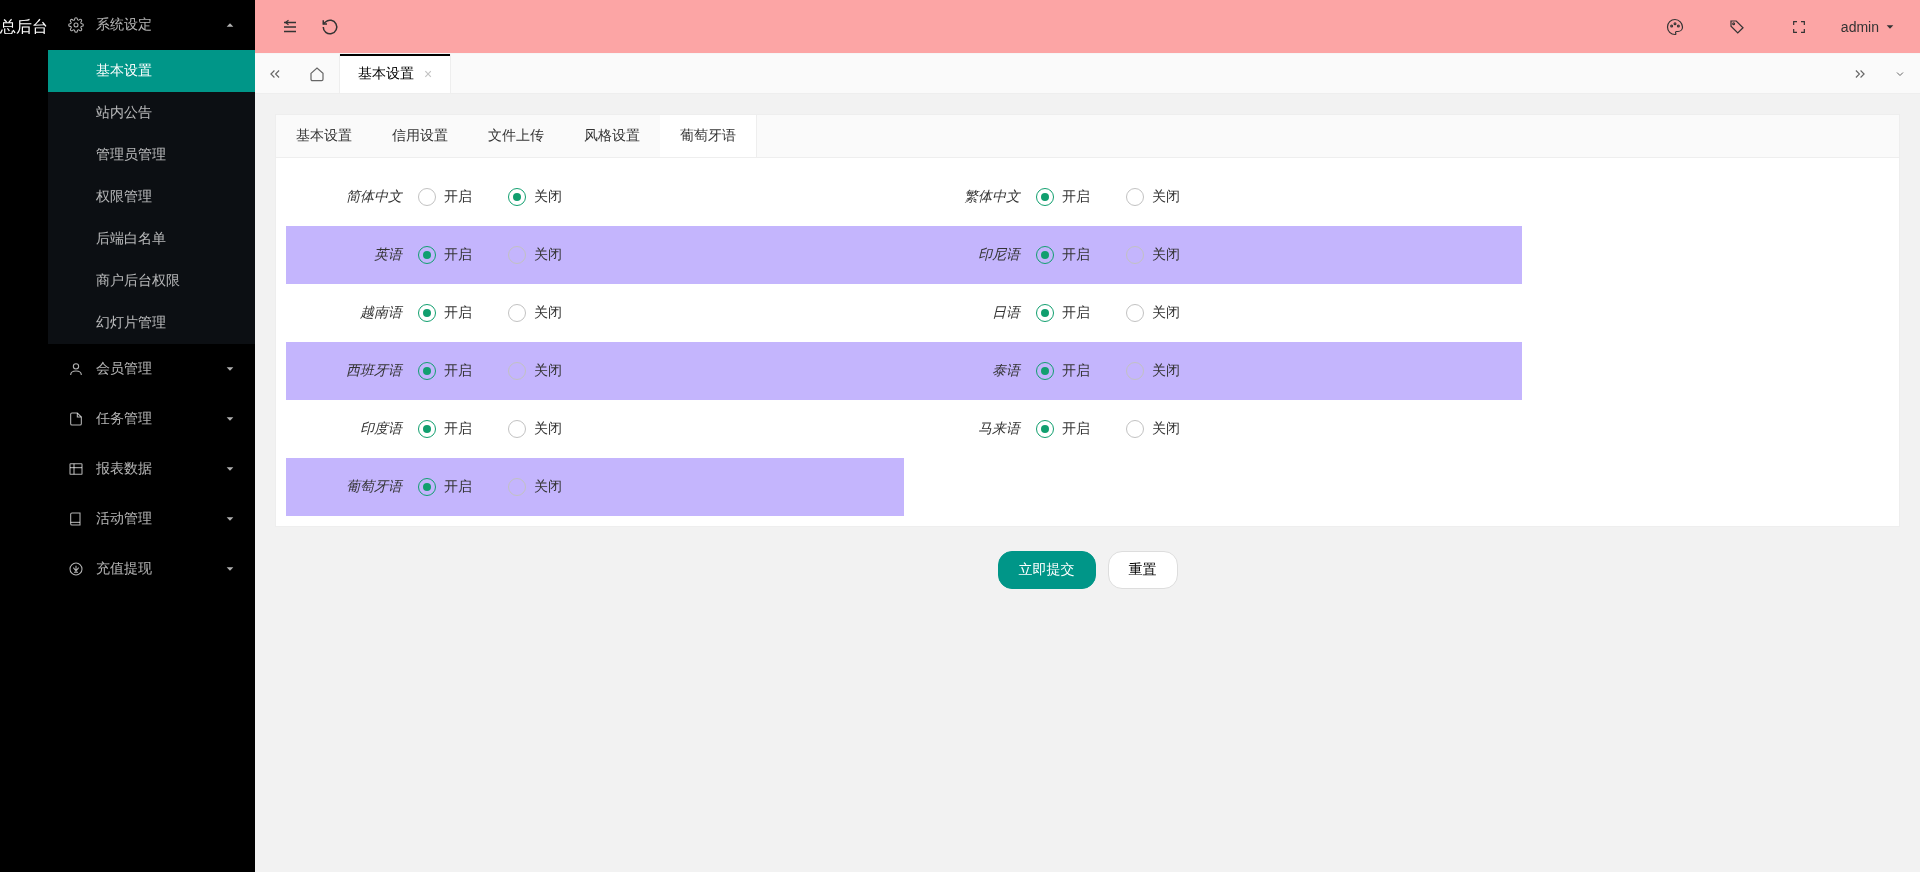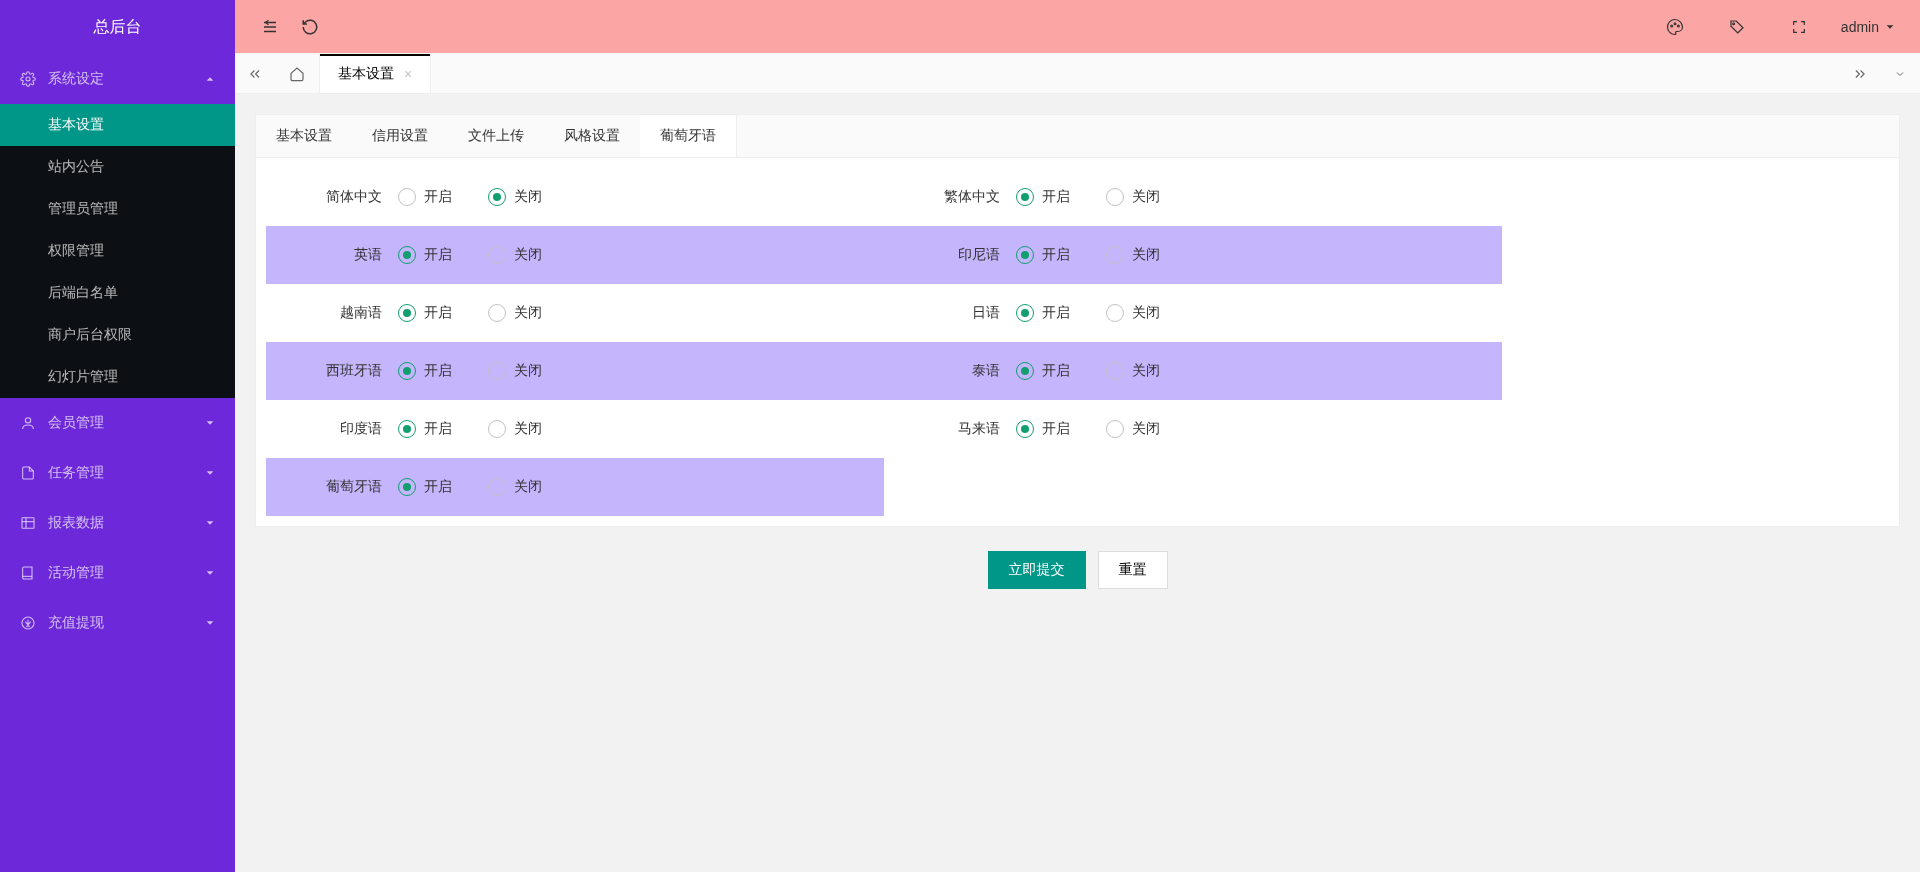--- a/index.html
+++ b/index.html
@@ -1,21 +1,21 @@
 <!DOCTYPE html>
 <html><head>
 <meta charset="utf-8">
 <style>
 * { box-sizing: border-box; margin: 0; padding: 0; }
 body { font-family: "Microsoft YaHei", -apple-system, sans-serif; font-size: 14px; color: #333; background: #f2f2f2; }
 
 .layout { display: flex; height: 100vh; }
 
 
-.sidebar { width: 235px; background: #6d28d9; color: #c2c2c2; display: flex; flex-direction: column; flex-shrink: 0; }
+.sidebar { width: 255px; background: #000000; color: #c2c2c2; display: flex; flex-direction: row; flex-shrink: 0; }
 .sidebar-header { height: 54px; display: flex; align-items: center; justify-content: center; font-size: 16px; color: #fff; }
 .nav { flex: 1; overflow-y: auto; }
 .nav-item { display: flex; align-items: center; padding: 0 20px; height: 50px; cursor: pointer; color: rgba(255,255,255,0.7); position: relative; }
 .nav-item.expanded .chev { transform: rotate(180deg); }
 .nav-item .icon { width: 16px; height: 16px; margin-right: 12px; display: inline-flex; align-items: center; justify-content: center; }
 .nav-item .chev { margin-left: auto; width: 10px; height: 10px; transition: transform .2s; }
 .nav-sub { background: #0c0f13; }
 .nav-sub .nav-subitem { display: flex; align-items: center; padding-left: 48px; height: 42px; cursor: pointer; color: rgba(255,255,255,0.7); font-size: 14px; }
 .nav-sub .nav-subitem.active { background: #009688; color: #fff; }
 
@@ -45,29 +45,29 @@
 .inner-tabs { display: flex; border-bottom: 1px solid #eee; background: #fafafa; }
 .inner-tab { padding: 0 20px; height: 42px; display: flex; align-items: center; cursor: pointer; color: #333; font-size: 14px; }
 .inner-tab.active { background: #fff; border-right: 1px solid #eee; position: relative; }
 .inner-tab:not(.active) { }
 .inner-tab + .inner-tab { }
 
 .form-area { padding: 10px; }
 .form-rows { display: flex; flex-wrap: wrap; }
 .form-row { width: 618px; display: flex; align-items: center; padding: 20px 10px; }
 .form-row.striped { background: #c4b5fd; }
-.lbl { width: 110px; text-align: right; padding-right: 4px; color: #333; font-size: 14px; }
+.lbl { width: 110px; text-align: right; padding-right: 4px; color: #333; font-size: 14px; font-style: italic; }
 .radios { display: flex; gap: 36px; align-items: center; padding-left: 12px; }
 .radio { display: flex; align-items: center; cursor: pointer; gap: 8px; font-size: 14px; }
 .radio .dot { width: 18px; height: 18px; border: 1px solid #c2c2c2; border-radius: 50%; position: relative; flex-shrink: 0; }
 .radio.checked .dot { border-color: #119f6f; }
 .radio.checked .dot::after { content: ""; position: absolute; top: 50%; left: 50%; width: 8px; height: 8px; background: #119f6f; border-radius: 50%; transform: translate(-50%, -50%); }
 
 .actions { display: flex; gap: 12px; justify-content: center; padding: 24px 0 10px; }
-.btn { padding: 0 20px; height: 38px; border: 1px solid #ddd; background: #fff; cursor: pointer; font-size: 14px; display: inline-flex; align-items: center; border-radius: 0; }
+.btn { padding: 0 20px; height: 38px; border: 1px solid #ddd; background: #fff; cursor: pointer; font-size: 14px; display: inline-flex; align-items: center; border-radius: 14px; }
 .btn-primary { background: #009688; border-color: #009688; color: #fff; }
 
 svg { display: block; }
 </style>
 </head>
 <body>
 
 <div class="layout">
   <aside class="sidebar">
     <div class="sidebar-header">总后台</div>

